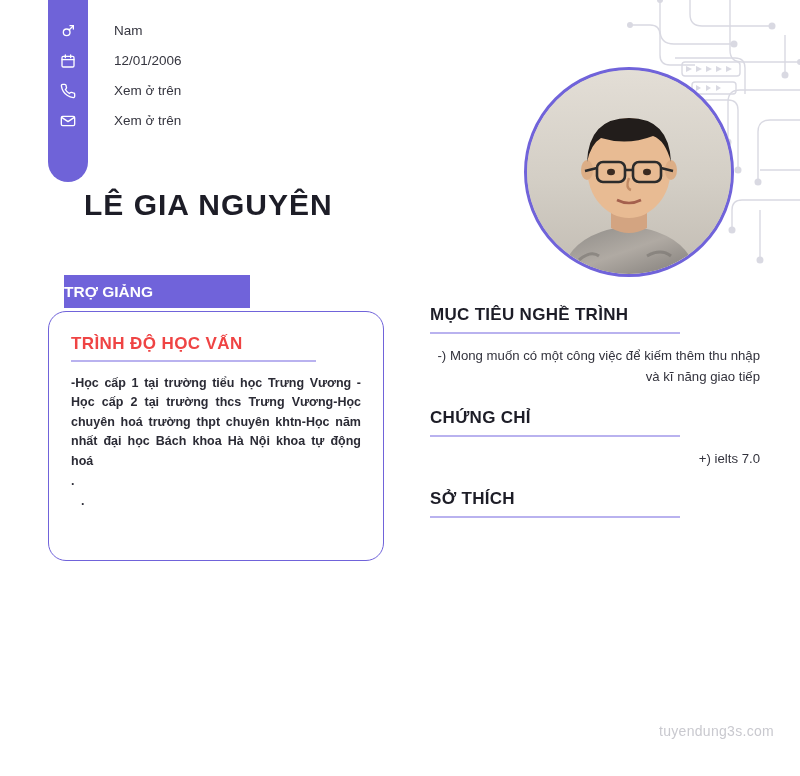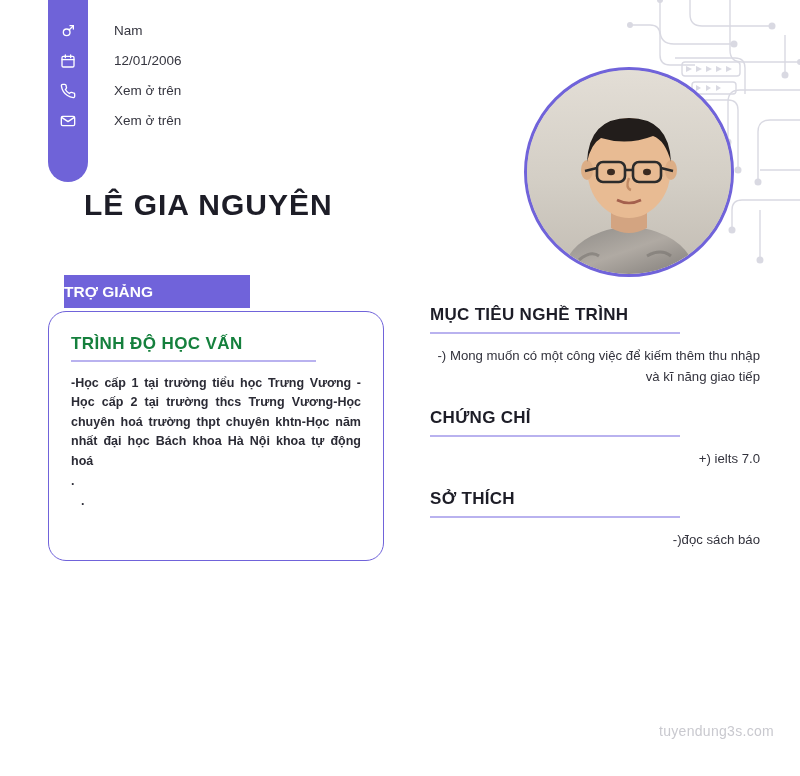--- a/index.html
+++ b/index.html
@@ -124,21 +124,21 @@
     height: 250px;
     border: 1.6px solid #7063da;
     border-radius: 18px;
     box-sizing: border-box;
     padding: 22px 22px 0 22px;
   }
   .edu-heading {
     font-size: 17px;
     font-weight: bold;
     letter-spacing: .4px;
-    color: #15803d;
+    color: #ef4444;
     margin: 0 0 6px 0;
   }
   .edu-rule {
     width: 245px;
     height: 2px;
     background: #b9b2ef;
     margin-bottom: 12px;
   }
   .edu-body {
     font-size: 12.5px;
@@ -355,18 +355,17 @@
   <div class="section">
     <div class="section-heading">CHỨNG CHỈ</div>
     <div class="section-rule"></div>
     <div class="section-line">+) ielts 7.0</div>
   </div>
 
 
   <div class="section">
     <div class="section-heading">SỞ THÍCH</div>
     <div class="section-rule"></div>
-    <div class="section-line">-)đọc sách báo</div>
   </div>
 
 </div>
 
 <div class="watermark">tuyendung3s.com</div>
 
 </body></html>

